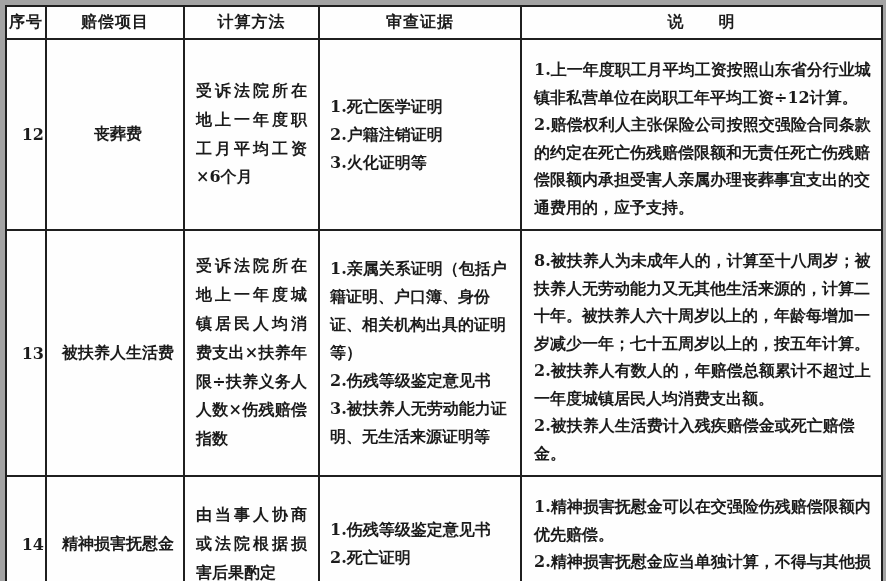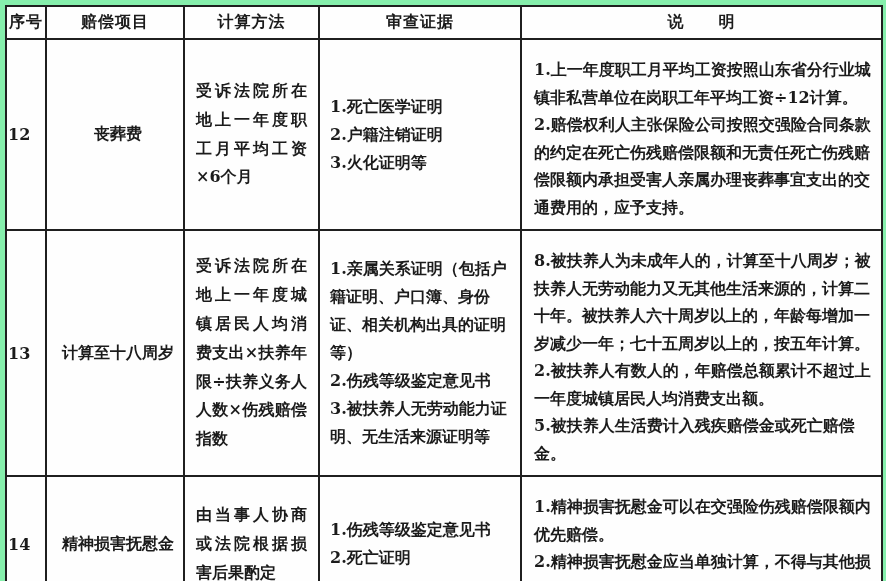--- a/index.html
+++ b/index.html
@@ -5,21 +5,21 @@
   html, body {
     margin: 0;
     padding: 0;
     background: #ffffff;
   }
   .sheet {
     box-sizing: border-box;
     width: 886px;
     height: 581px;
     padding: 5px;
-    background: #86efac;
+    background: #a3a3a3;
     overflow: hidden;
   }
   table.comp-table {
     border-collapse: collapse;
     table-layout: fixed;
     width: 876px;
     height: 571px;
     background: #fefefe;
     color: #1b1b1b;
     font-family: "DejaVu Serif", "Liberation Serif", serif;
@@ -47,21 +47,21 @@
   .col-item    { width: 138px; }
   .col-method  { width: 135px; }
   .col-evidence{ width: 202px; }
   .col-notes   { width: 361px; }
 
   .row-0 { height: 180px; }
   .row-1 { height: 237px; }
   .row-2 { height: 121px; }
 
   .cell-no {
-    text-align: left;
+    text-align: right;
     font-size: 17px;
   }
   .cell-item {
     text-align: center;
     padding: 4px 6px 4px 12px;
   }
   .cell-method {
     text-align: justify;
     padding: 20px 11px;
     line-height: 1.8;
@@ -111,31 +111,31 @@
             <p class="evidence-line">2.户籍注销证明</p>
             <p class="evidence-line">3.火化证明等</p>
           </td>
           <td class="cell-notes">
             <p class="note-paragraph">1.上一年度职工月平均工资按照山东省分行业城镇非私营单位在岗职工年平均工资÷12计算。</p>
             <p class="note-paragraph">2.赔偿权利人主张保险公司按照交强险合同条款的约定在死亡伤残赔偿限额和无责任死亡伤残赔偿限额内承担受害人亲属办理丧葬事宜支出的交通费用的，应予支持。</p>
           </td>
         </tr>
         <tr class="row-1">
           <td class="cell-no">13</td>
-          <td class="cell-item">计算至十八周岁</td>
+          <td class="cell-item">被扶养人生活费</td>
           <td class="cell-method">受诉法院所在地上一年度城镇居民人均消费支出×扶养年限÷扶养义务人人数×伤残赔偿指数</td>
           <td class="cell-evidence">
             <p class="evidence-line">1.亲属关系证明（包括户籍证明、户口簿、身份证、相关机构出具的证明等）</p>
             <p class="evidence-line">2.伤残等级鉴定意见书</p>
             <p class="evidence-line">3.被扶养人无劳动能力证明、无生活来源证明等</p>
           </td>
           <td class="cell-notes">
             <p class="note-paragraph">8.被扶养人为未成年人的，计算至十八周岁；被扶养人无劳动能力又无其他生活来源的，计算二十年。被扶养人六十周岁以上的，年龄每增加一岁减少一年；七十五周岁以上的，按五年计算。</p>
             <p class="note-paragraph">2.被扶养人有数人的，年赔偿总额累计不超过上一年度城镇居民人均消费支出额。</p>
-            <p class="note-paragraph">5.被扶养人生活费计入残疾赔偿金或死亡赔偿金。</p>
+            <p class="note-paragraph">2.被扶养人生活费计入残疾赔偿金或死亡赔偿金。</p>
           </td>
         </tr>
         <tr class="row-2">
           <td class="cell-no">14</td>
           <td class="cell-item">精神损害抚慰金</td>
           <td class="cell-method">由当事人协商或法院根据损害后果酌定</td>
           <td class="cell-evidence">
             <p class="evidence-line">1.伤残等级鉴定意见书</p>
             <p class="evidence-line">2.死亡证明</p>
           </td>

